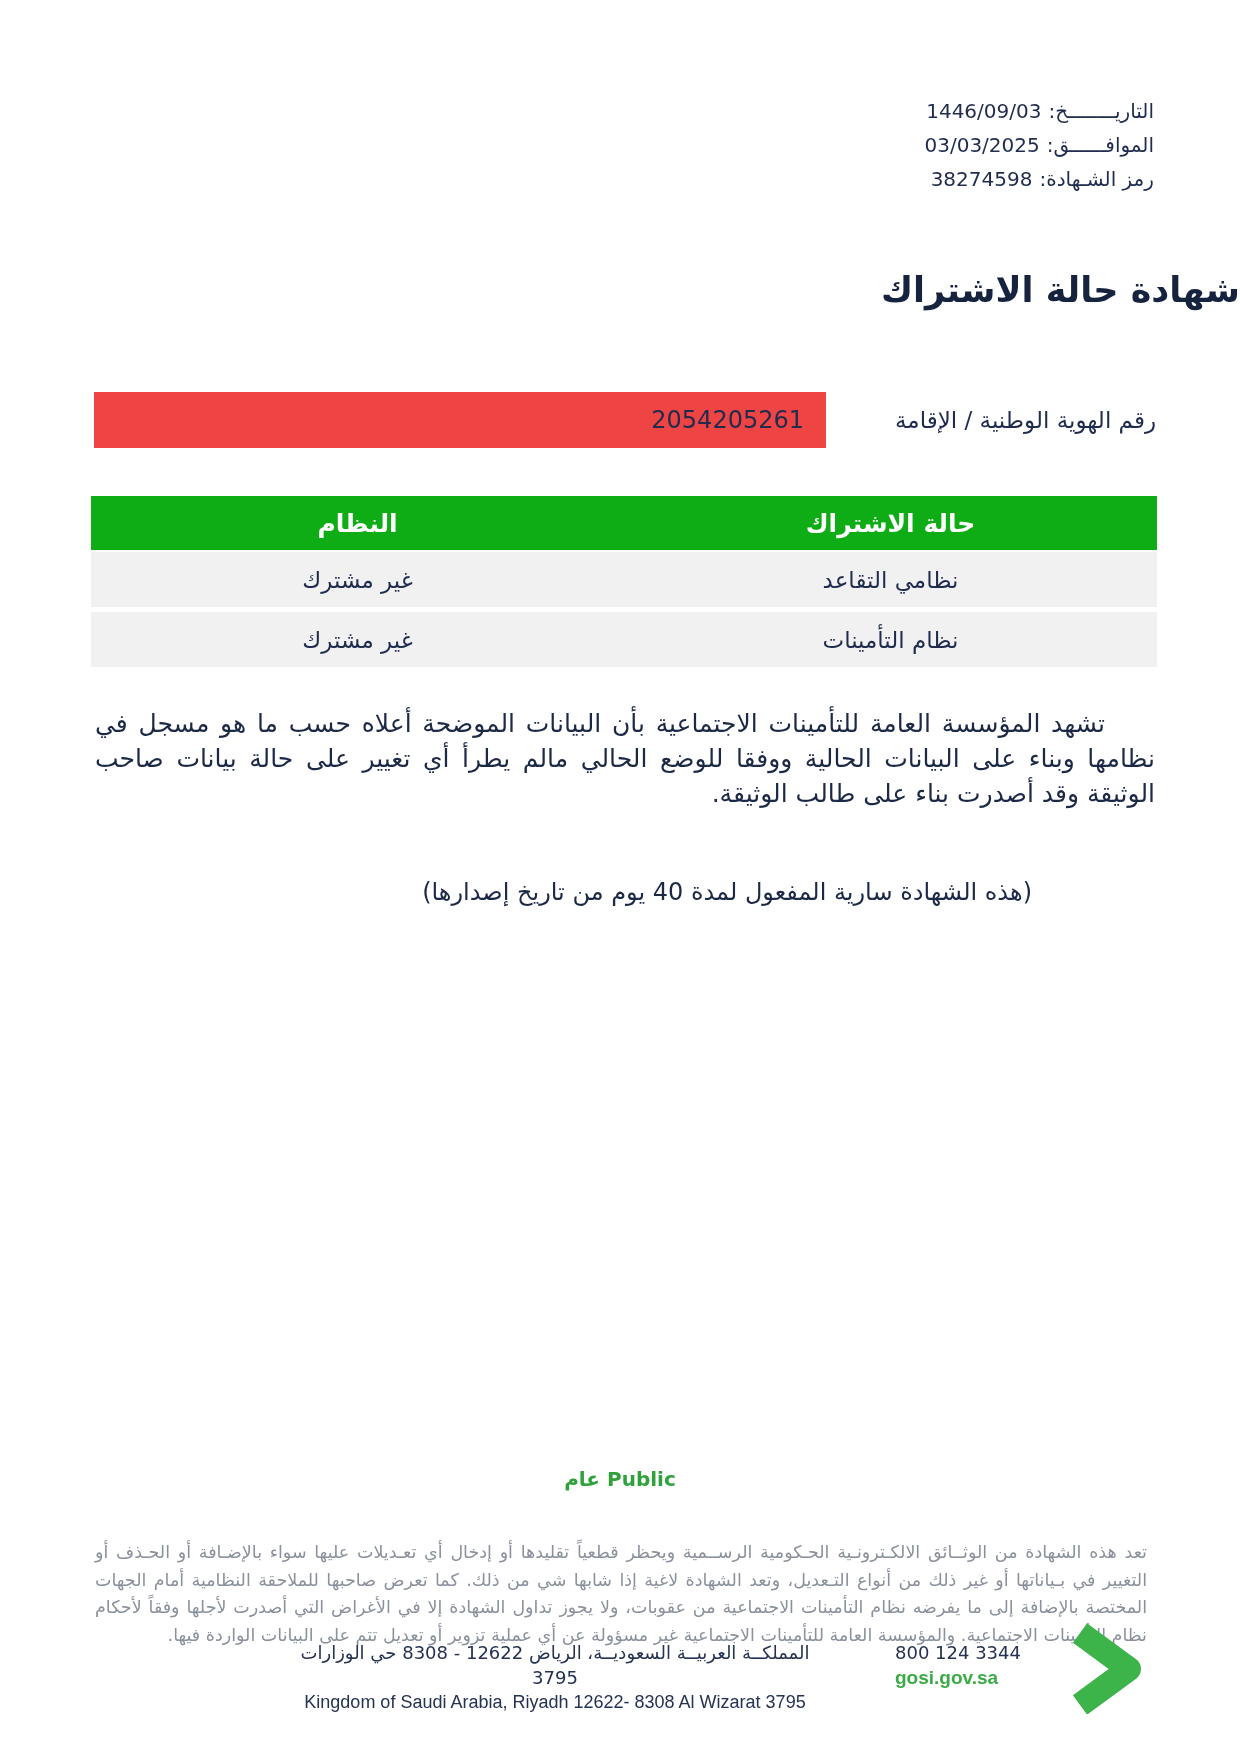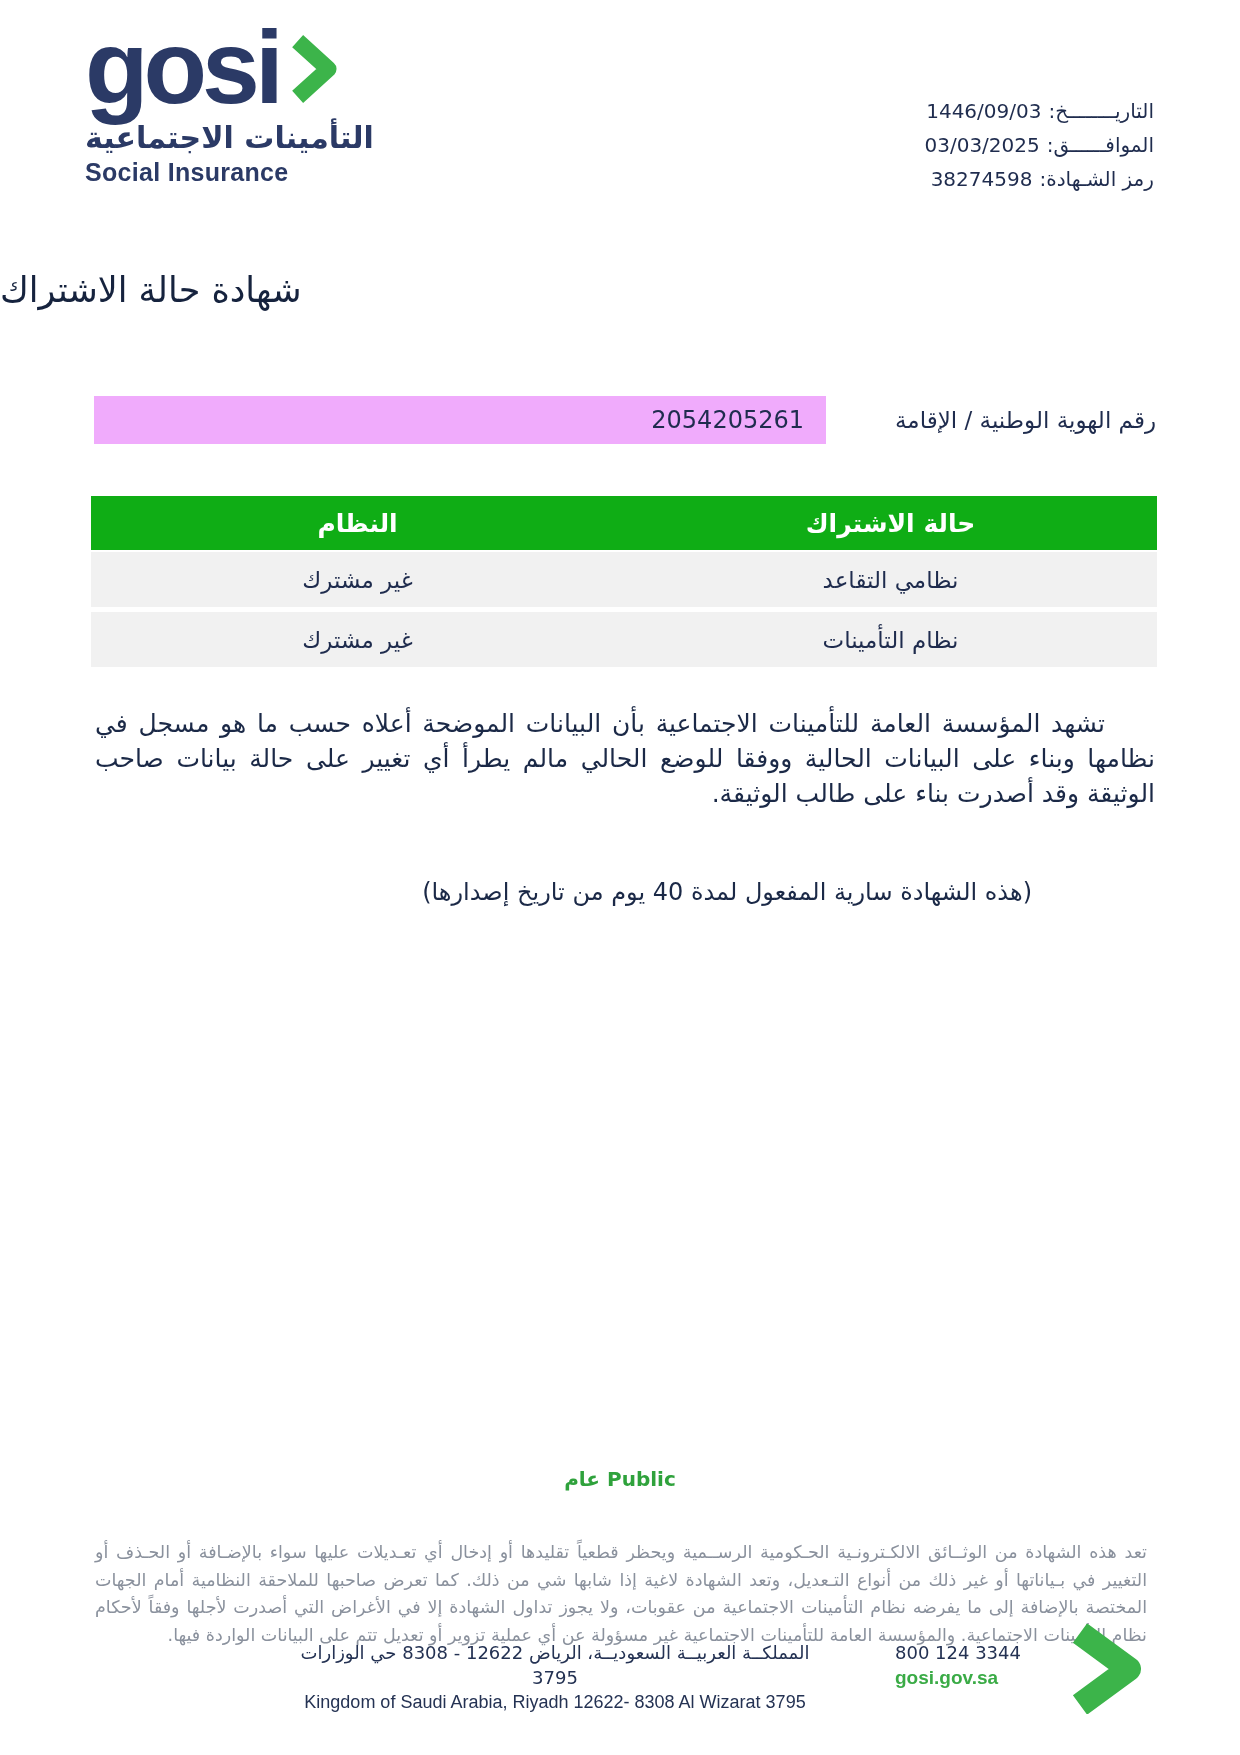--- a/index.html
+++ b/index.html
@@ -20,30 +20,30 @@
   .logo-ar { font-size:30px; font-weight:bold; color:#2b3a66; direction:rtl; text-align:left; margin-top:4px; }
   .logo-en { font-family:"Liberation Sans",sans-serif; font-size:25px; font-weight:bold; color:#2b3a66; margin-top:3px; letter-spacing:0.3px; }
 
   
   .meta-block { position:absolute; top:94px; right:86px; direction:rtl; font-size:20px; color:#1f2c4e; }
   .meta-row { display:flex; column-gap:7px; line-height:34px; }
 
   
   .doc-title {
     position:absolute; top:270px; left:0; width:100%; margin:0;
-    text-align:left; direction:rtl; font-size:35px; font-weight:normal; color:#16233e;
+    text-align:right; direction:rtl; font-size:35px; font-weight:bold; color:#16233e;
   }
 
   
   .id-row {
     position:absolute; top:392px; left:94px; width:1062px; height:56px;
     direction:rtl; display:flex; align-items:center; column-gap:25px;
   }
   .id-label { flex:0 0 auto; font-size:23px; color:#1f2c4e;margin-left:44px; }
-  .id-value-box { flex:1; background:#f0abfc; height:48px; display:flex; align-items:center; }
+  .id-value-box { flex:1; background:#ef4444; height:56px; display:flex; align-items:center; }
   .id-value { padding:0 22px; font-size:24px; color:#1f2c4e; }
 
   
   .systems-table { position:absolute; top:496px; left:91px; width:1066px; direction:rtl; }
   .t-header { display:flex; background:#0fad15; height:54px; }
   .t-header .t-cell { color:#ffffff; font-weight:bold; font-size:25px; }
   .t-cell { flex:1; display:flex; align-items:center; justify-content:center; }
   .t-row {
     display:flex; background:#f1f1f1; height:55px; margin-top:2px;
     font-size:23px; color:#1f2c4e;
@@ -79,30 +79,20 @@
   .address-en { font-family:"Liberation Sans",sans-serif; }
   .contact-block { position:absolute; top:1640px; left:895px; font-size:18px; line-height:25px; color:#243253; }
   .website { color:#3aab46; font-weight:bold; font-size:19px; font-family:"Liberation Sans",sans-serif; }
   .footer-chevron { position:absolute; top:1624px; left:1068px; width:74px; height:90px; }
 </style>
 </head>
 <body>
 
 <div class="page">
 
-  <div class="logo-block">
-    <div class="logo-row">
-      <span class="wordmark">gosi</span>
-      <svg class="logo-chevron" viewBox="0 0 50 72" aria-hidden="true">
-        <path d="M9 7 L41 36 L9 65" fill="none" stroke="#3cb44a" stroke-width="17" stroke-linejoin="round" stroke-linecap="butt"></path>
-      </svg>
-    </div>
-    <div class="logo-ar">التأمينات الاجتماعية</div>
-    <div class="logo-en">Social Insurance</div>
-  </div>
 
   <div class="meta-block">
     <div class="meta-row">
       <span>التاريــــــــخ:</span>
       <span>1446/09/03</span>
     </div>
     <div class="meta-row">
       <span>الموافــــــق:</span>
       <span>03/03/2025</span>
     </div>

